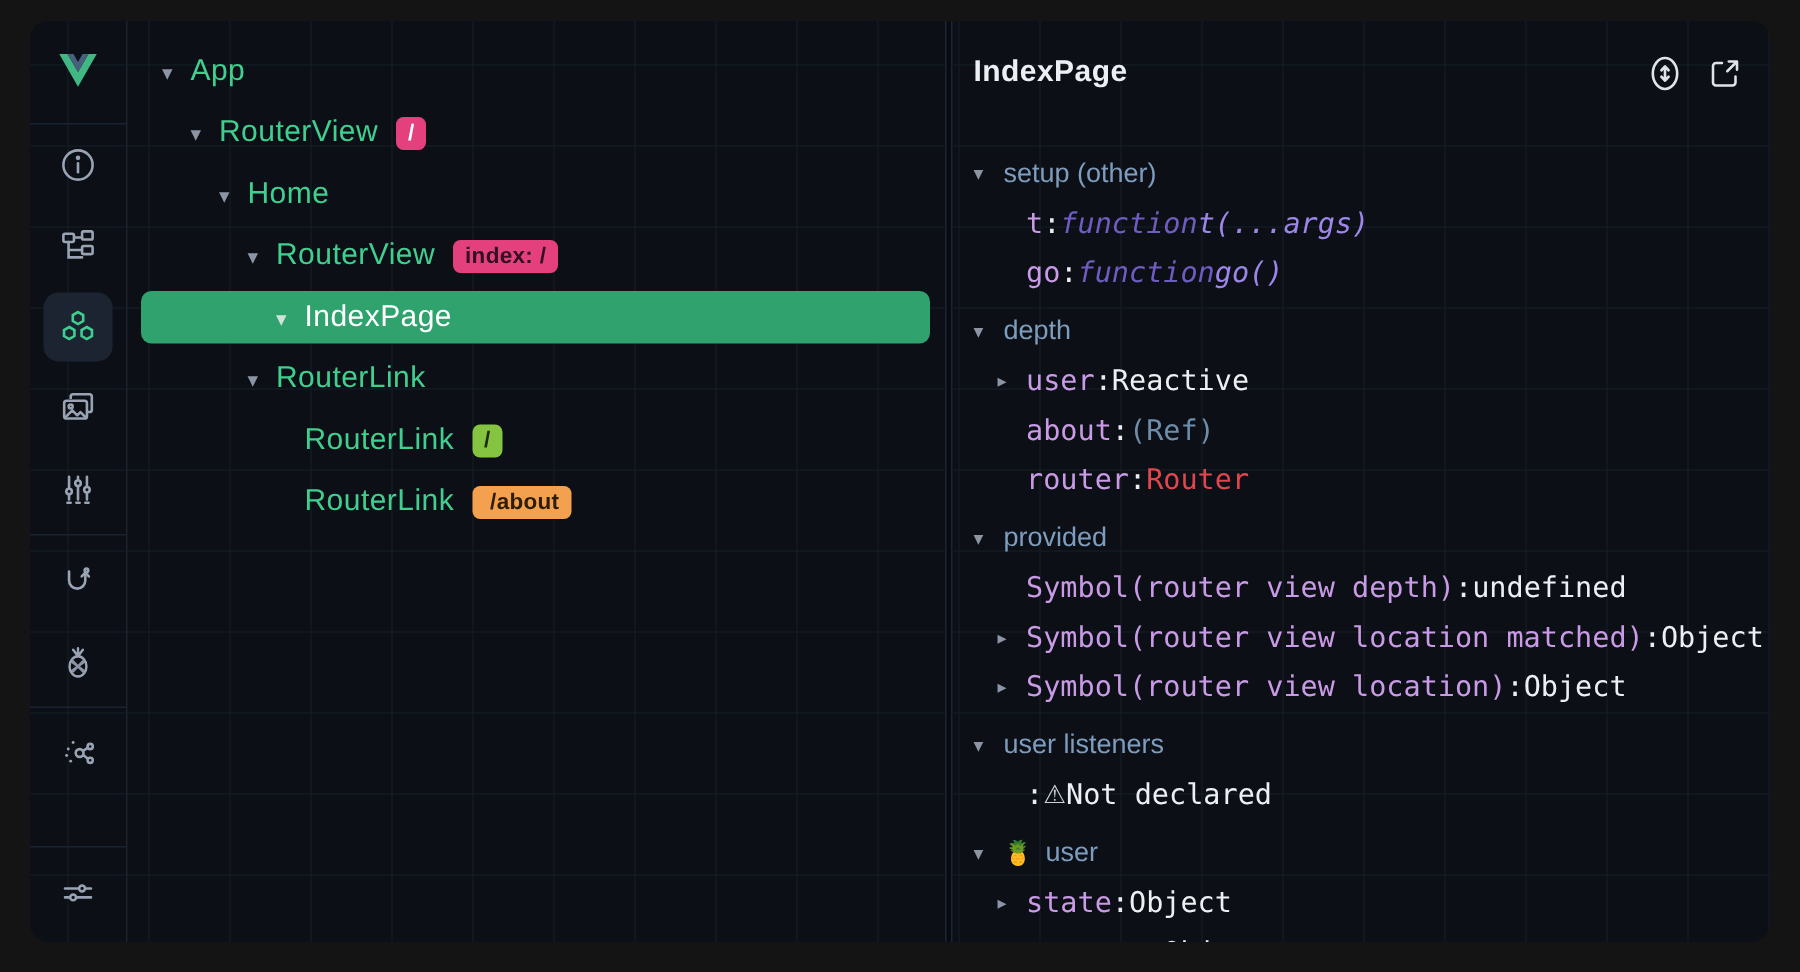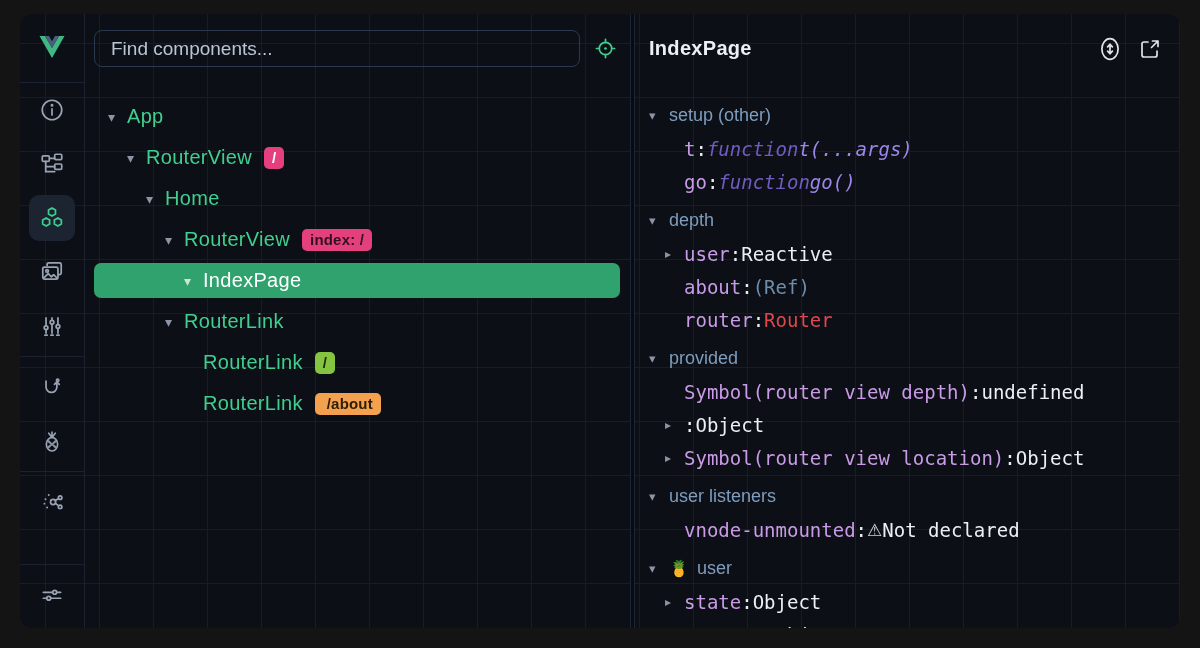--- a/index.html
+++ b/index.html
@@ -249,30 +249,20 @@
     <div class="icell sb-bottom">
       <svg width="26" height="26" viewBox="0 0 24 24" fill="none" stroke="#99a3b3" stroke-width="1.6">
         <path d="M4 9.5 h16 M4 15 h16" stroke-linecap="round"></path>
         <circle cx="14.5" cy="9.5" r="1.8" fill="#0c1016"></circle>
         <circle cx="9" cy="15" r="1.8" fill="#0c1016"></circle>
       </svg>
     </div>
   </div>
 
   <div class="tree-panel">
-    <div class="tree-header">
-      <input class="search-input" type="text" placeholder="Find components..." style="">
-      <button class="locate-btn">
-        <svg width="23" height="23" viewBox="0 0 24 24" fill="none" stroke="#3fce8f" stroke-width="1.8">
-          <circle cx="12" cy="12" r="6.5"></circle>
-          <circle cx="12" cy="12" r="1.4" fill="#3fce8f" stroke="none"></circle>
-          <path d="M12 2.5 v3 M12 18.5 v3 M2.5 12 h3 M18.5 12 h3" stroke-linecap="round"></path>
-        </svg>
-      </button>
-    </div>
     <div class="tree-body">
         <div class="trow" style="padding-left: 14px;">
           <span class="tri">▾</span>
           <span class="tlabel">App</span>
         </div>
         <div class="trow" style="padding-left: 33px;">
           <span class="tri">▾</span>
           <span class="tlabel">RouterView</span>
           <span class="badge" style="background: rgb(229, 64, 126); color: rgb(255, 255, 255);">/</span>
         </div>
@@ -372,36 +362,36 @@
           <span>provided</span>
         </div>
         <div class="irow">
           <span class="itri"></span>
           <span class="ikey">Symbol(router view depth)</span>
           <span class="icolon"> : </span>
           <span class="part p-plain">undefined</span>
         </div>
         <div class="irow">
           <span class="itri">▸</span>
+          <span class="ikey">Symbol(router view location matched)</span>
           <span class="icolon"> : </span>
           <span class="part p-plain">Object</span>
         </div>
         <div class="irow">
           <span class="itri">▸</span>
           <span class="ikey">Symbol(router view location)</span>
           <span class="icolon"> : </span>
           <span class="part p-plain">Object</span>
         </div>
         <div class="sec-h">
           <span class="stri">▾</span>
           <span>user listeners</span>
         </div>
         <div class="irow">
           <span class="itri"></span>
-          <span class="ikey">vnode-unmounted</span>
           <span class="icolon"> : </span>
           <span class="part p-warn">⚠ </span>
           <span class="part p-plain">Not declared</span>
         </div>
         <div class="sec-h">
           <span class="stri">▾</span>
           <span class="semoji">🍍</span>
           <span>user</span>
         </div>
         <div class="irow">

